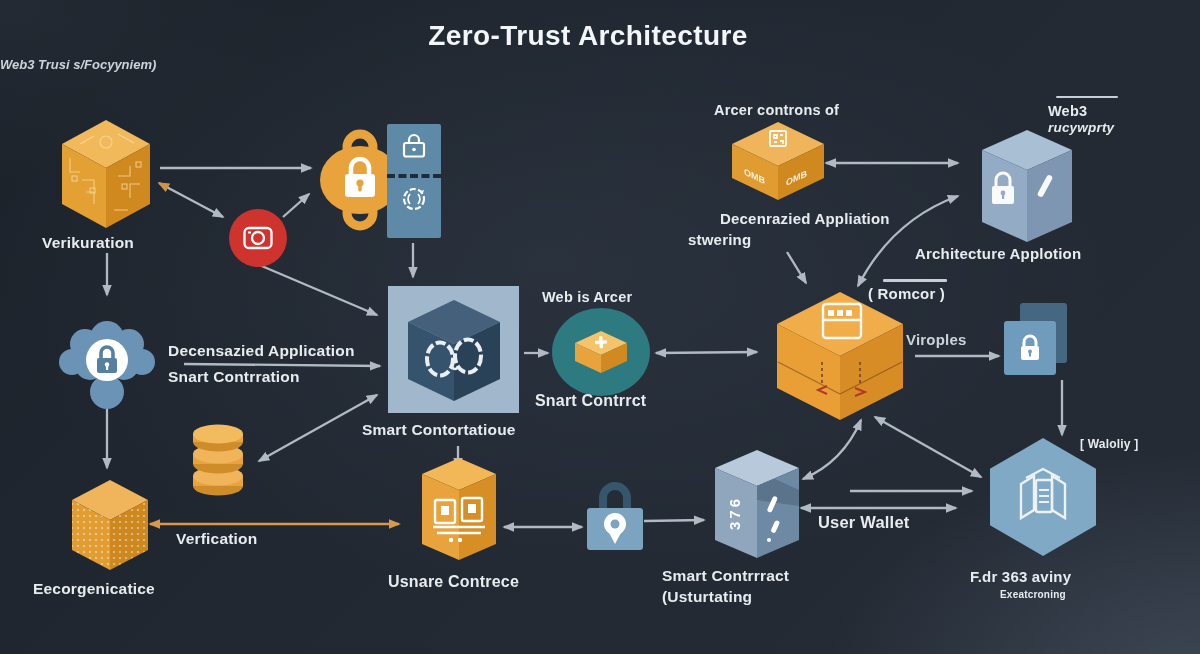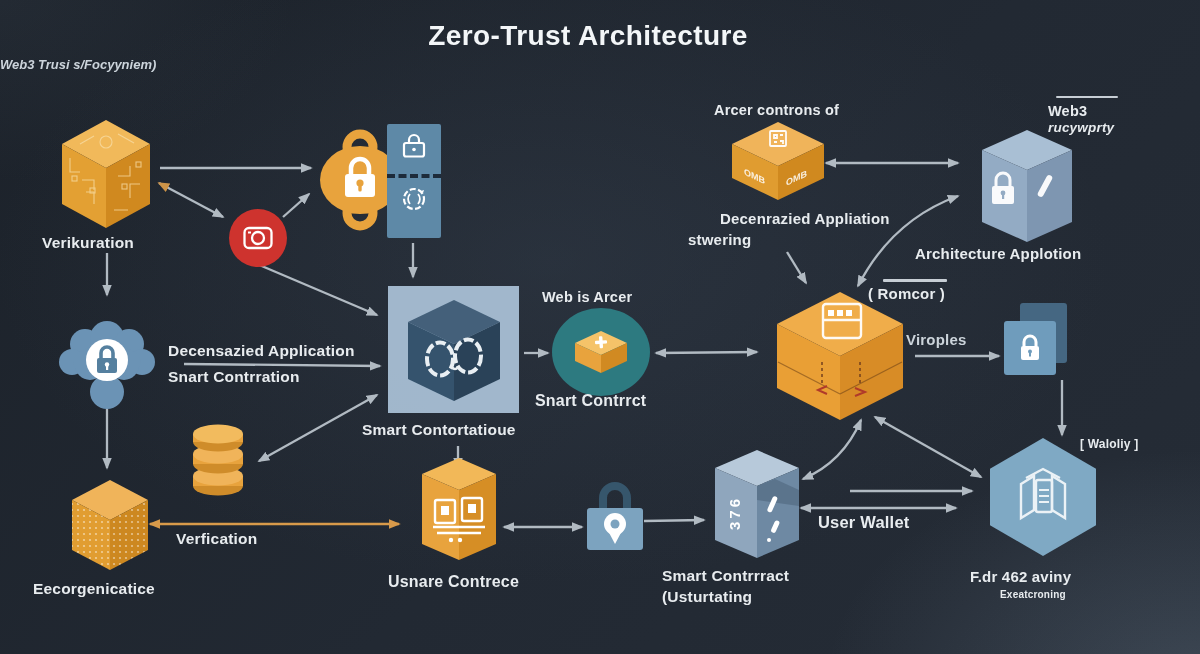--- a/index.html
+++ b/index.html
@@ -305,16 +305,16 @@
     <svg width="62" height="66" viewBox="0 0 62 66">
       <g stroke="#f2f6f9" stroke-width="2.4" fill="none" opacity=".95">
         <path d="M14,14 L31,5 L48,14"></path>
         <path d="M9,20 L22,12 L22,46 L9,54 z"></path>
         <path d="M53,20 L40,12 L40,46 L53,54 z"></path>
         <rect x="24" y="16" width="16" height="32" rx="2"></rect>
         <path d="M27,26 h10 M27,32 h10 M27,38 h10" stroke-width="1.8"></path>
       </g>
     </svg>
   </div>
-  <div class="lbl" style="left:970px;top:567px;width:150px;font-size:15px">F.dr 462 aviny</div>
+  <div class="lbl" style="left:970px;top:567px;width:150px;font-size:15px">F.dr 363 aviny</div>
   <div class="lbl" style="left:1000px;top:588px;width:150px;font-size:10px">Exeatcroning</div>
 
 </div>
 
 </body></html>

